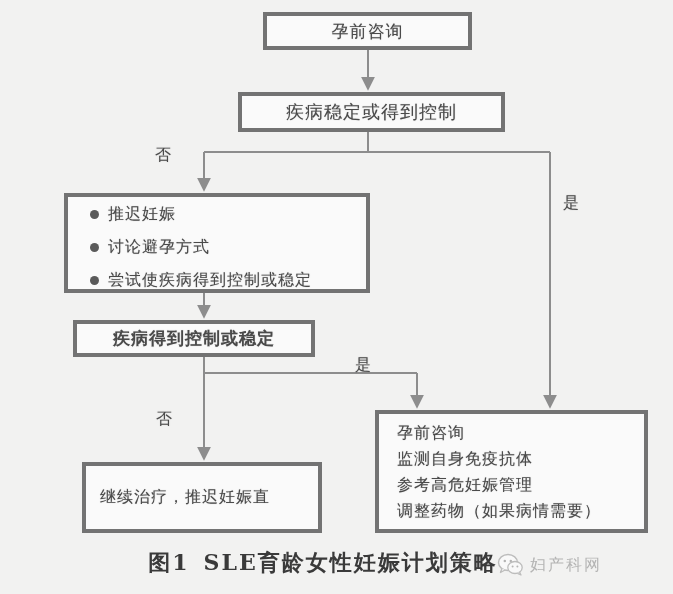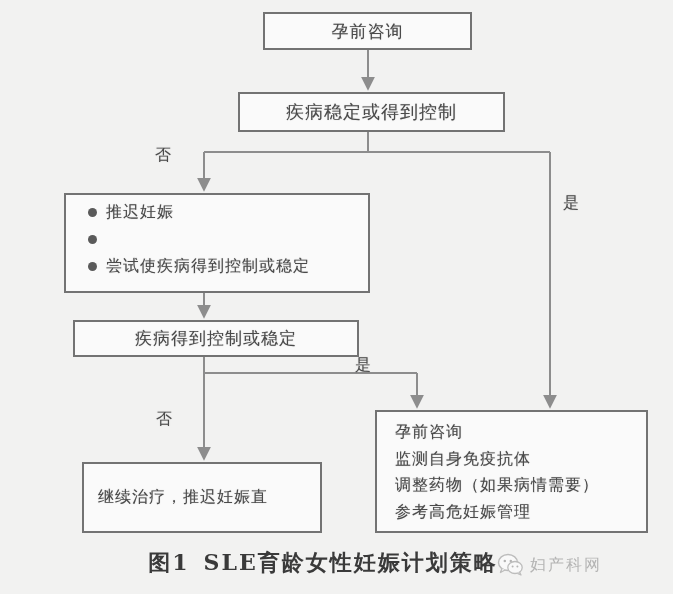--- a/index.html
+++ b/index.html
@@ -17,21 +17,21 @@
   #flow {
     position: absolute;
     left: 0;
     top: 0;
     width: 673px;
     height: 594px;
   }
   .node {
     position: absolute;
     box-sizing: border-box;
-    border: 2px solid #737373;
+    border: 4px solid #737373;
     background: #fafafa;
     color: #4a4a4a;
     display: flex;
     flex-direction: column;
     justify-content: center;
     letter-spacing: 1px;
     text-shadow: 0 0 1px rgba(120,120,120,0.55);
   }
   .node.center {
     align-items: center;
@@ -47,37 +47,38 @@
     font-size: 17px;
   }
   #node-disease-stable {
     left: 238px; top: 92px; width: 267px; height: 40px;
     font-size: 18px;
   }
   #node-actions {
     left: 64px; top: 193px; width: 306px; height: 100px;
     font-size: 16px;
     padding: 7px 0 7px 22px;
-    justify-content: flex-start;
+    justify-content: space-between;
     gap: 12px;
   }
   #node-actions .line {
     display: flex;
     align-items: center;
     gap: 9px;
   }
   .bullet {
     width: 9px; height: 9px;
     border-radius: 50%;
     background: #5a5a5a;
     flex: none;
   }
   #node-disease-controlled {
-    left: 73px; top: 320px; width: 286px; height: 37px;
+    left: 73px; top: 320px; width: 242px; height: 37px;
     font-size: 17px;
+    font-weight: bold;
   }
   #node-continue-treatment {
     left: 82px; top: 462px; width: 240px; height: 71px;
     font-size: 16px;
     padding: 15px 14px;
     line-height: 1.55;
   }
   #node-pregnancy-plan {
     left: 375px; top: 410px; width: 273px; height: 123px;
     font-size: 16px;
@@ -166,40 +167,41 @@
   <span class="line">疾病稳定或得到控制</span>
 </div>
 
 <div class="node" id="node-actions">
   <span class="line">
     <i class="bullet"></i>
     <span>推迟妊娠</span>
   </span>
   <span class="line">
     <i class="bullet"></i>
+    <span>讨论避孕方式</span>
   </span>
   <span class="line">
     <i class="bullet"></i>
     <span>尝试使疾病得到控制或稳定</span>
   </span>
 </div>
 
 <div class="node center" id="node-disease-controlled">
   <span class="line">疾病得到控制或稳定</span>
 </div>
 
 <div class="node" id="node-continue-treatment">
   <span class="line">继续治疗，推迟妊娠直</span>
 </div>
 
 <div class="node" id="node-pregnancy-plan">
   <span class="line">孕前咨询</span>
   <span class="line">监测自身免疫抗体</span>
+  <span class="line">参考高危妊娠管理</span>
   <span class="line">调整药物（如果病情需要）</span>
-  <span class="line">参考高危妊娠管理</span>
 </div>
 
 <span class="edge-label" id="label-no-top">否</span>
 <span class="edge-label" id="label-yes-right">是</span>
 <span class="edge-label" id="label-yes-mid">是</span>
 <span class="edge-label" id="label-no-bottom">否</span>
 
 <div id="caption">
   <span class="cap-num">图1</span><span>SLE育龄女性妊娠计划策略</span>
 </div>

